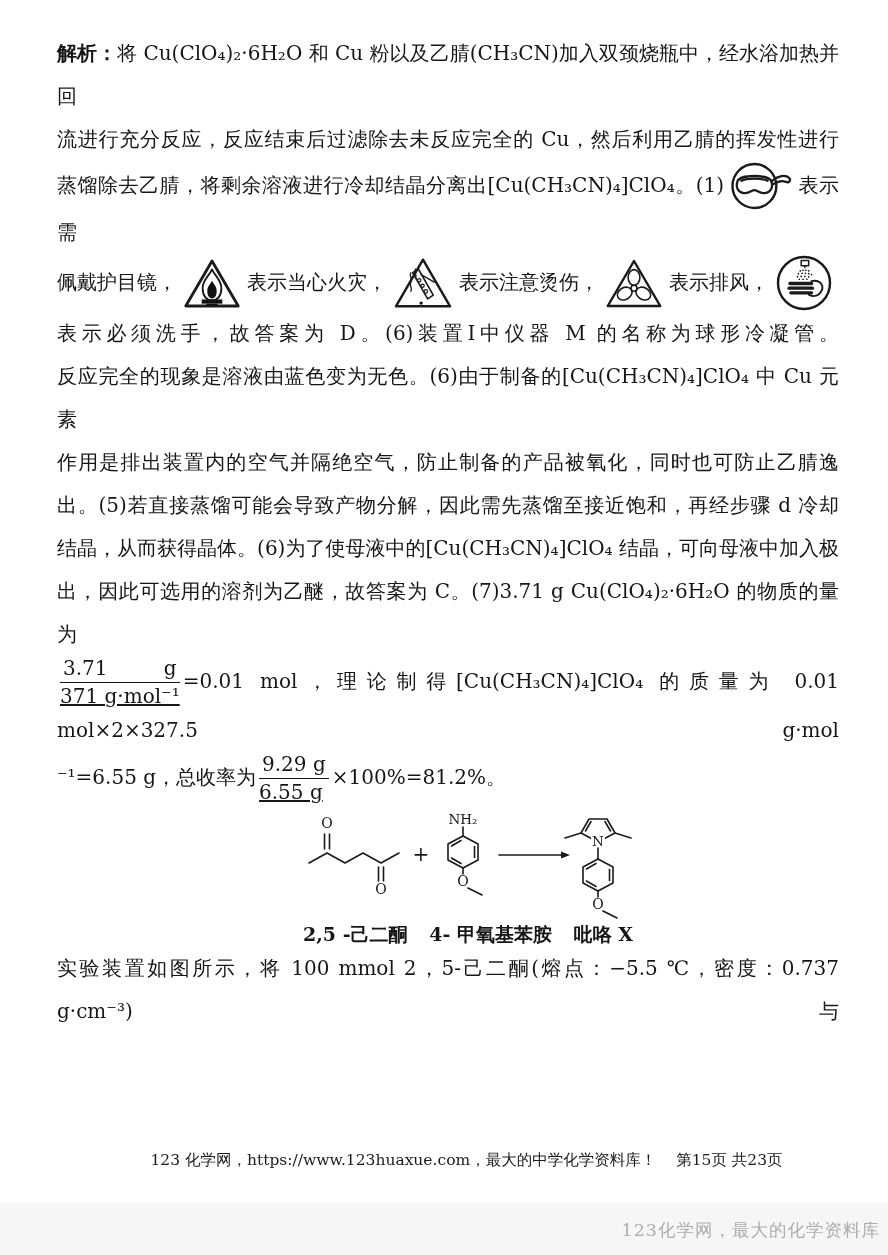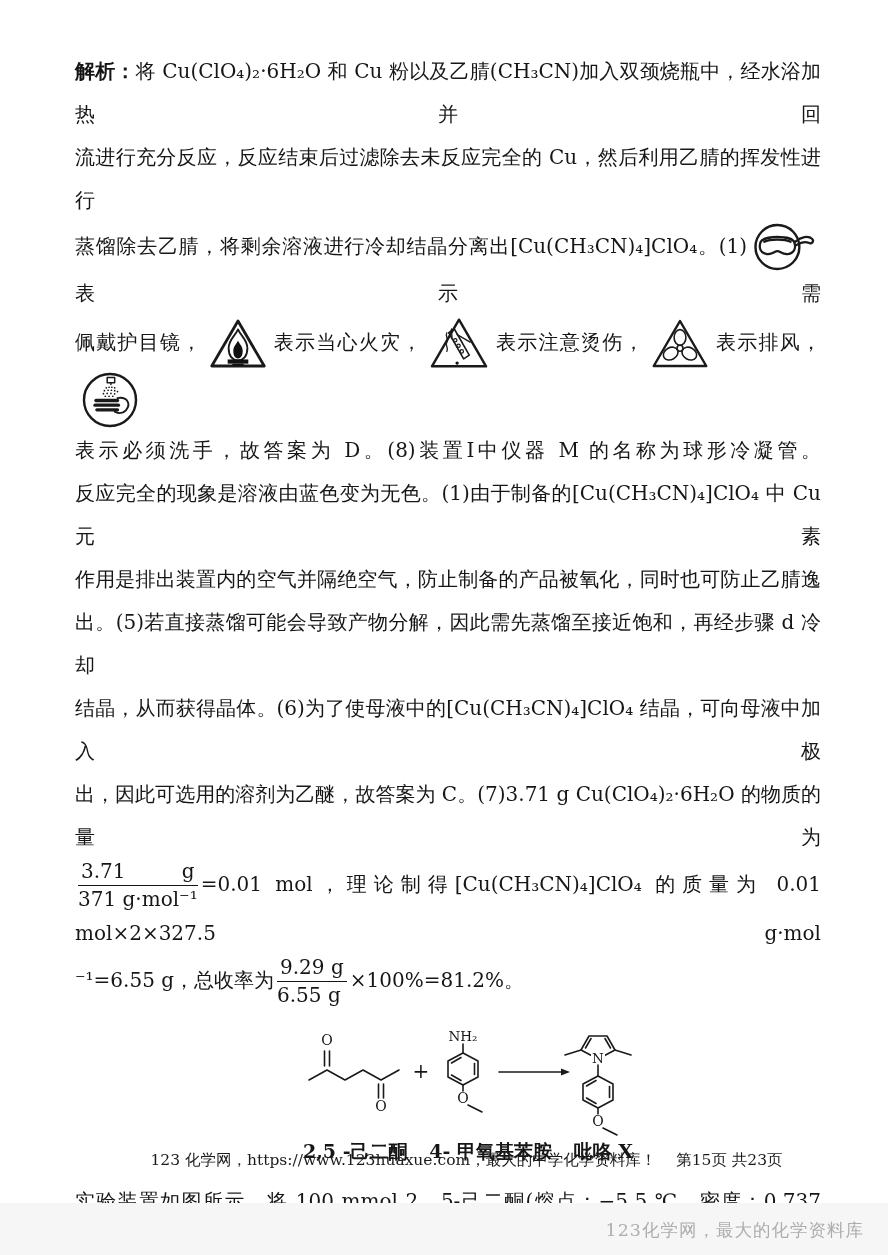--- a/index.html
+++ b/index.html
@@ -15,40 +15,40 @@
     text-align-last:justify;
   }
   .line.last{text-align-last:left;}
   .line b{font-weight:bold;}
   .inline-icon{vertical-align:middle;margin:0 5px;}
   .frac{
     display:inline-block;vertical-align:middle;text-align:center;
     font-size:20px;line-height:1.25;margin:0 3px;
   }
   .frac .num{display:block;border-bottom:1.4px solid #161616;padding:0 3px 1px;}
-  .frac .den{display:block;padding-top:1px;}
-  [data-section]{margin:18px;}
+  .frac .den{display:block;padding-top:1px;text-decoration:underline;}
+  [data-section]{margin:0;}
   #sect-question2{margin-top:2px;}
   figure.scheme{margin:4px 0 2px 246px;width:330px;}
   figure.scheme svg{display:block;}
   .struct-labels{
     display:flex;justify-content:space-between;align-items:baseline;
     font-weight:bold;font-size:19px;line-height:22px;margin-top:2px;
   }
   .doc-footer{
     position:absolute;left:0;right:0;top:1150px;text-align:center;
     font-size:15.5px;color:#1b1b1b;margin-left:45px;
   }
   .doc-footer .pages{margin-left:20px;}
   .bottom-strip{
     position:absolute;left:0;bottom:0;width:100%;height:52px;
     background:#f6f6f6;
   }
   .watermark{
-    position:absolute;right:24px;bottom:13px;
+    position:absolute;right:8px;bottom:13px;
     color:#adadad;font-size:17.5px;letter-spacing:1px;
   }
   svg text{font-family:"DejaVu Serif","Liberation Serif",serif;}
 </style>
 </head>
 <body>
 
 <main class="content">
   <div data-section="analysis">
       <div class="line"><b>解析：</b>将 Cu(ClO₄)₂·6H₂O 和 Cu 粉以及乙腈(CH₃CN)加入双颈烧瓶中，经水浴加热并回</div>
@@ -101,22 +101,22 @@
             <circle cx="37" cy="24.4" r="0.9"></circle>
       <circle cx="27" cy="27" r="0.9"></circle>
             <circle cx="31" cy="27" r="0.9"></circle>
             <circle cx="35" cy="27" r="0.9"></circle>
     </g>
     <path d="M17,31.5 h23" stroke-width="3.6"></path>
     <path d="M16,36.5 h25" stroke-width="3.6"></path>
     <path d="M18,41.5 h22" stroke-width="3.6"></path>
     <path d="M40,29 C50,27 55,35 49,42 C45,46.5 40,45 37,43.5" stroke-width="2"></path>
   </svg></div>
-      <div class="line">表示必须洗手，故答案为 D。(8)装置Ⅰ中仪器 M 的名称为球形冷凝管。</div>
-      <div class="line">反应完全的现象是溶液由蓝色变为无色。(1)由于制备的[Cu(CH₃CN)₄]ClO₄ 中 Cu 元素</div>
+      <div class="line">表示必须洗手，故答案为 D。(6)装置Ⅰ中仪器 M 的名称为球形冷凝管。</div>
+      <div class="line">反应完全的现象是溶液由蓝色变为无色。(6)由于制备的[Cu(CH₃CN)₄]ClO₄ 中 Cu 元素</div>
       <div class="line">作用是排出装置内的空气并隔绝空气，防止制备的产品被氧化，同时也可防止乙腈逸</div>
       <div class="line">出。(5)若直接蒸馏可能会导致产物分解，因此需先蒸馏至接近饱和，再经步骤 d 冷却</div>
       <div class="line">结晶，从而获得晶体。(6)为了使母液中的[Cu(CH₃CN)₄]ClO₄ 结晶，可向母液中加入极</div>
       <div class="line">出，因此可选用的溶剂为乙醚，故答案为 C。(7)3.71 g Cu(ClO₄)₂·6H₂O 的物质的量为</div>
       <div class="line"><span class="frac"><span class="num">3.71 g</span><span class="den">371 g·mol⁻¹</span></span>=0.01 mol，理论制得[Cu(CH₃CN)₄]ClO₄ 的质量为 0.01 mol×2×327.5 g·mol</div>
       <div class="line last">⁻¹=6.55 g，总收率为<span class="frac"><span class="num">9.29 g</span><span class="den">6.55 g</span></span>×100%=81.2%。</div>
     </div>
 
   <figure class="scheme">
     <svg width="330" height="112" viewBox="0 0 330 112" fill="none" stroke="#1a1a1a" stroke-width="1.6" stroke-linecap="round" stroke-linejoin="round">

